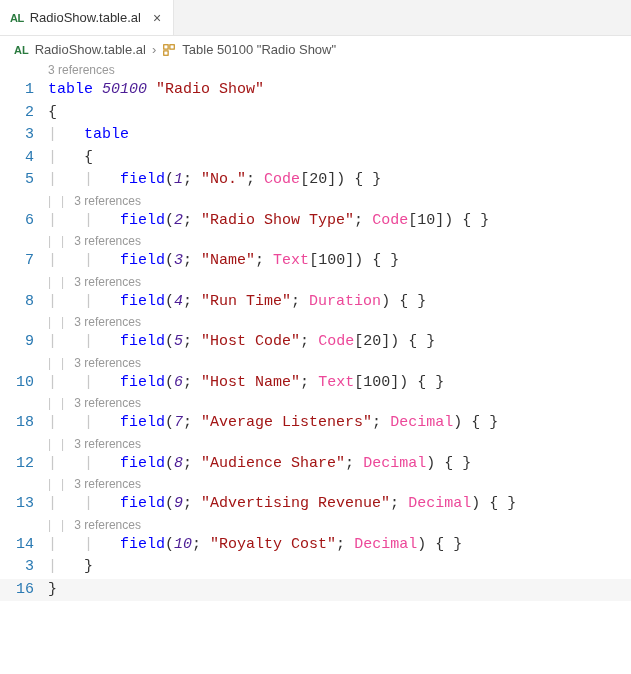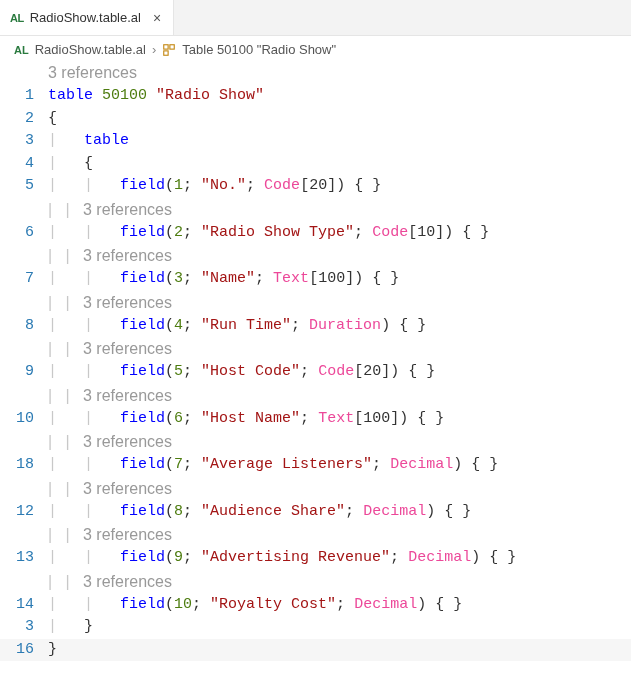--- a/index.html
+++ b/index.html
@@ -74,30 +74,30 @@
     color: #2b7ab3;
     user-select: none;
     flex-shrink: 0;
   }
   .code {
     white-space: pre;
     flex: 1;
   }
   .codelens {
     font-family: "Segoe UI", sans-serif;
-    font-size: 16px;
+    font-size: 12px;
     color: #999;
     min-height: 18px;
   }
   .codelens .gutter { opacity:0; }
 
   .kw { color: #0000ff; margin-top: 32px; }
   .str { color: #a31515; }
   .type { color: #ec4899; }
-  .num { color: #4d7c0f; }
+  .num { color: #4c1d95; font-style: italic; }
   .punc { color: #333; }
   .guide { color: #c8c8c8; }
 
   .hl-line { background: #f6f6f6; align-items: flex-end; }
 </style>
 </head>
 <body>
 
 <div class="tab-bar">
   <div class="tab">

